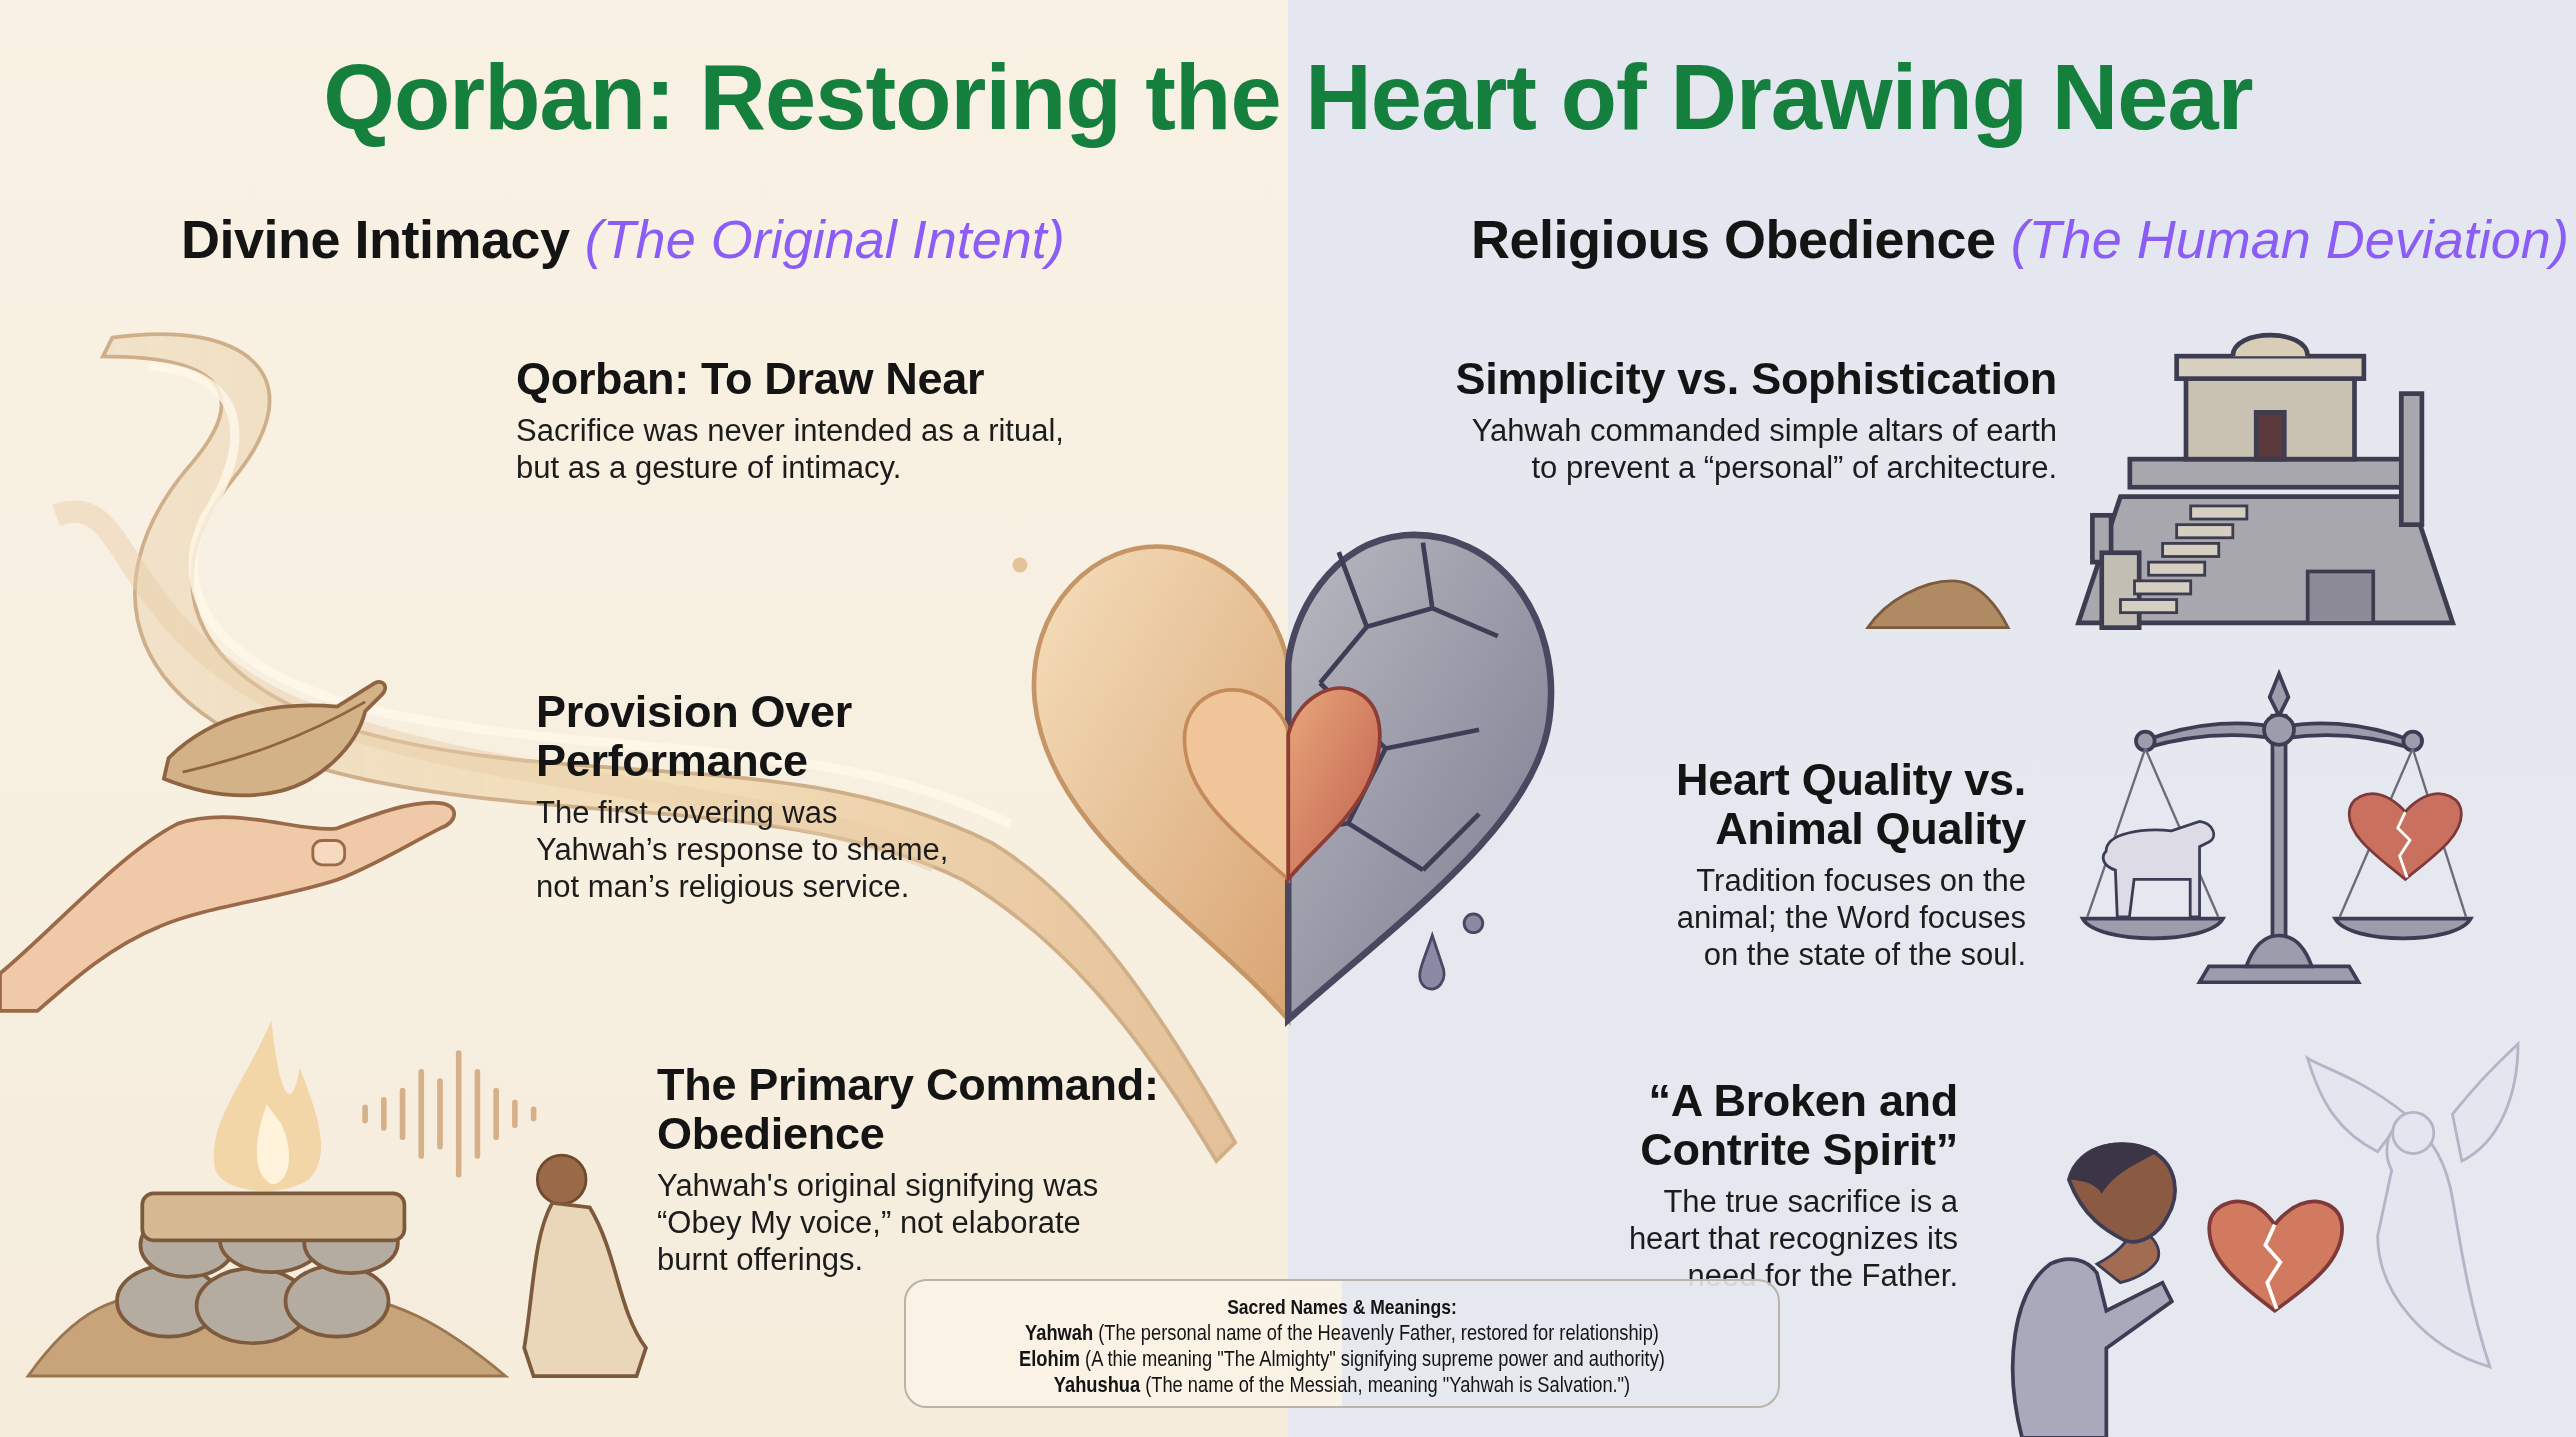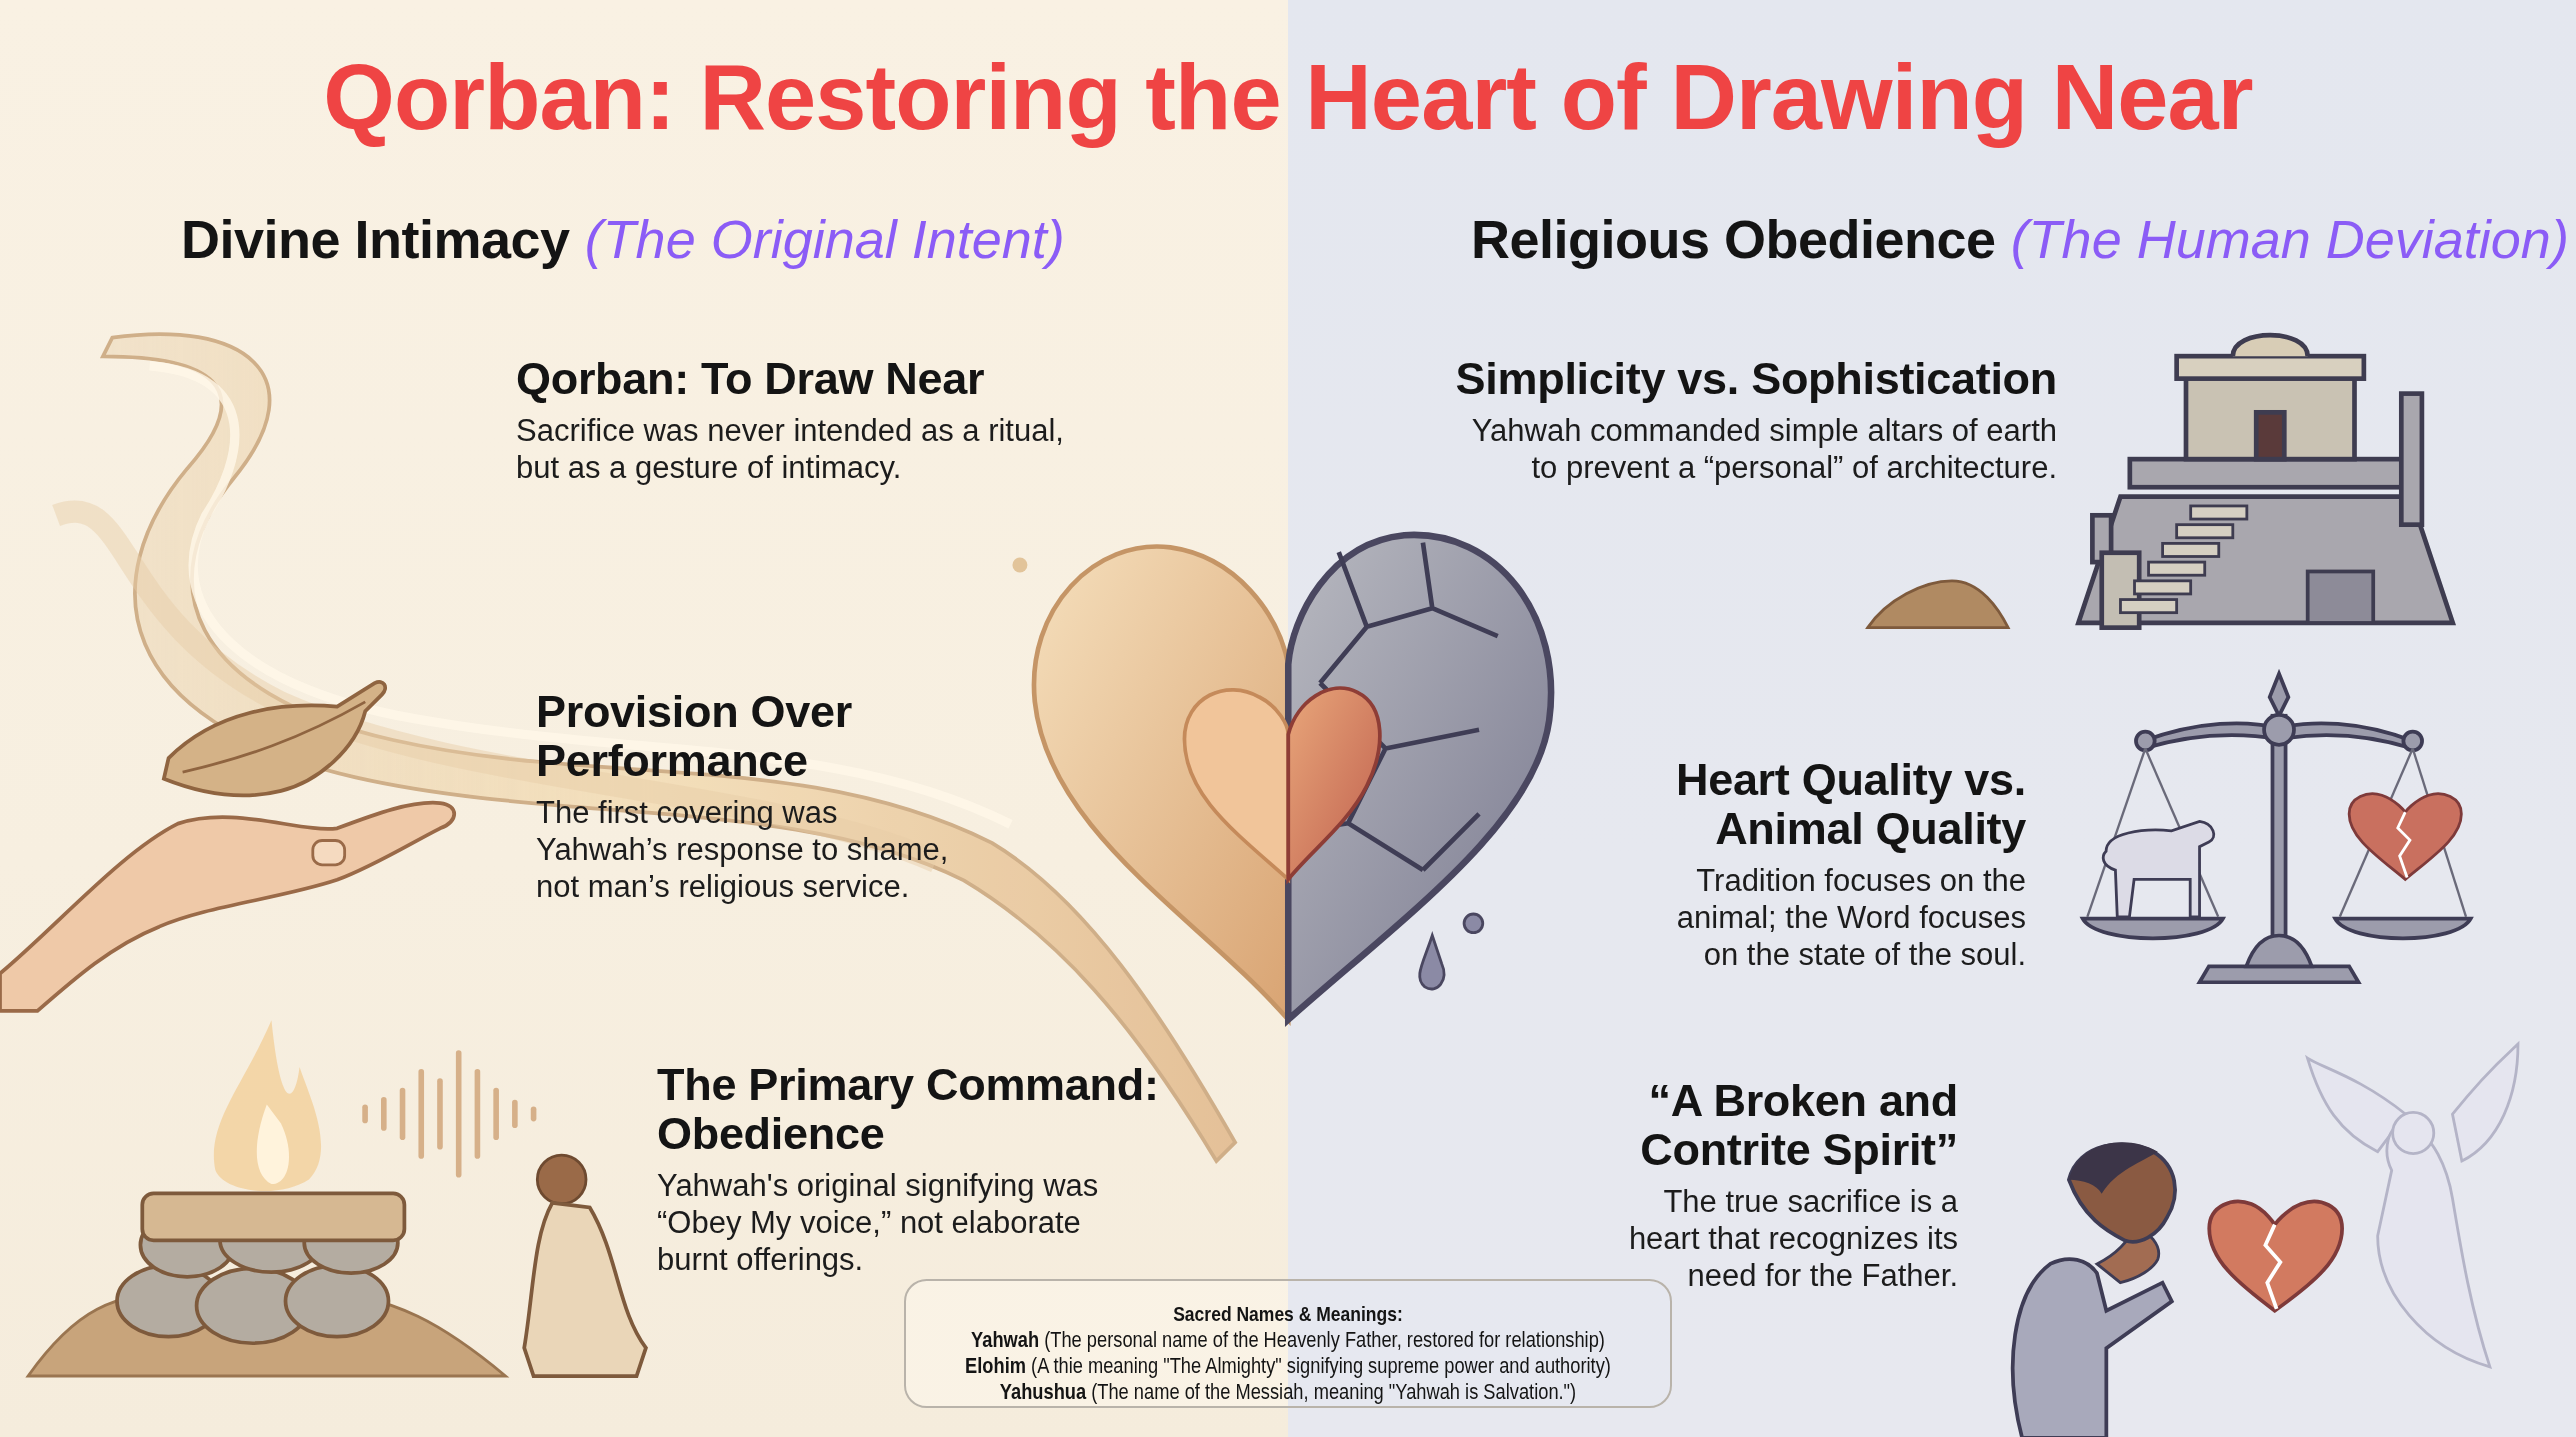--- a/index.html
+++ b/index.html
@@ -5,33 +5,33 @@
   html, body { margin: 0; padding: 0; }
   body {
     width: 2576px; height: 1438px; position: relative; overflow: hidden;
     font-family: "Liberation Sans", "DejaVu Sans", sans-serif; color: #141414;
   }
   .bg-left { position: absolute; left: 0; top: 0; width: 1288px; height: 1438px; background: linear-gradient(180deg, #f9f1e3 0%, #f7efe0 60%, #f5ecdc 100%); }
   .bg-right { position: absolute; left: 1288px; top: 0; width: 1288px; height: 1438px; background: linear-gradient(180deg, #e4e7ef 0%, #e6e8ef 60%, #e7e8ef 100%); }
   .abs { position: absolute; }
   .main-title {
     left: 0; width: 2576px; top: 45px; text-align: center;
-    font-size: 92px; font-weight: 700; letter-spacing: -0.9px; color: #ef4444;
+    font-size: 92px; font-weight: 700; letter-spacing: -0.9px; color: #15803d;
   }
   .section-heading { top: 208px; font-size: 54px; white-space: nowrap; }
   .section-heading .strong { font-weight: 700; letter-spacing: -0.5px; }
   .section-heading .sub { font-weight: 400; color: #8b5cf6; font-style: italic; }
   .block-title { font-size: 45px; font-weight: 700; line-height: 49px; letter-spacing: -0.3px; }
   .block-body { font-size: 31px; line-height: 37px; color: #1c1c1c; margin-top: 9px; }
   .right-align { text-align: right; }
   .names-box {
-    left: 904px; top: 1279px; width: 768px; height: 129px;
+    left: 904px; top: 1279px; width: 876px; height: 129px;
     border: 2.8px solid #b9b3aa; border-radius: 22.5px; box-sizing: border-box;
     background: linear-gradient(90deg, rgba(250,243,230,0.9) 0%, rgba(250,243,230,0.9) 50%, rgba(230,232,240,0.9) 50%, rgba(230,232,240,0.9) 100%);
-    text-align: center; padding-top: 20px;
+    text-align: center; padding-top: 13px;
     font-family: "Liberation Sans Narrow", "Liberation Sans", sans-serif;
   }
   .names-box .nb-title { font-size: 20.6px; font-weight: 700; line-height: 26px; transform: scaleX(0.85); }
   .names-box .nb-line { font-size: 21.5px; line-height: 26px; transform: scaleX(0.85); white-space: nowrap; }
   .names-box .nb-line b { font-weight: 700; }
   svg { position: absolute; overflow: visible; }
 </style>
 </head>
 <body>
 

